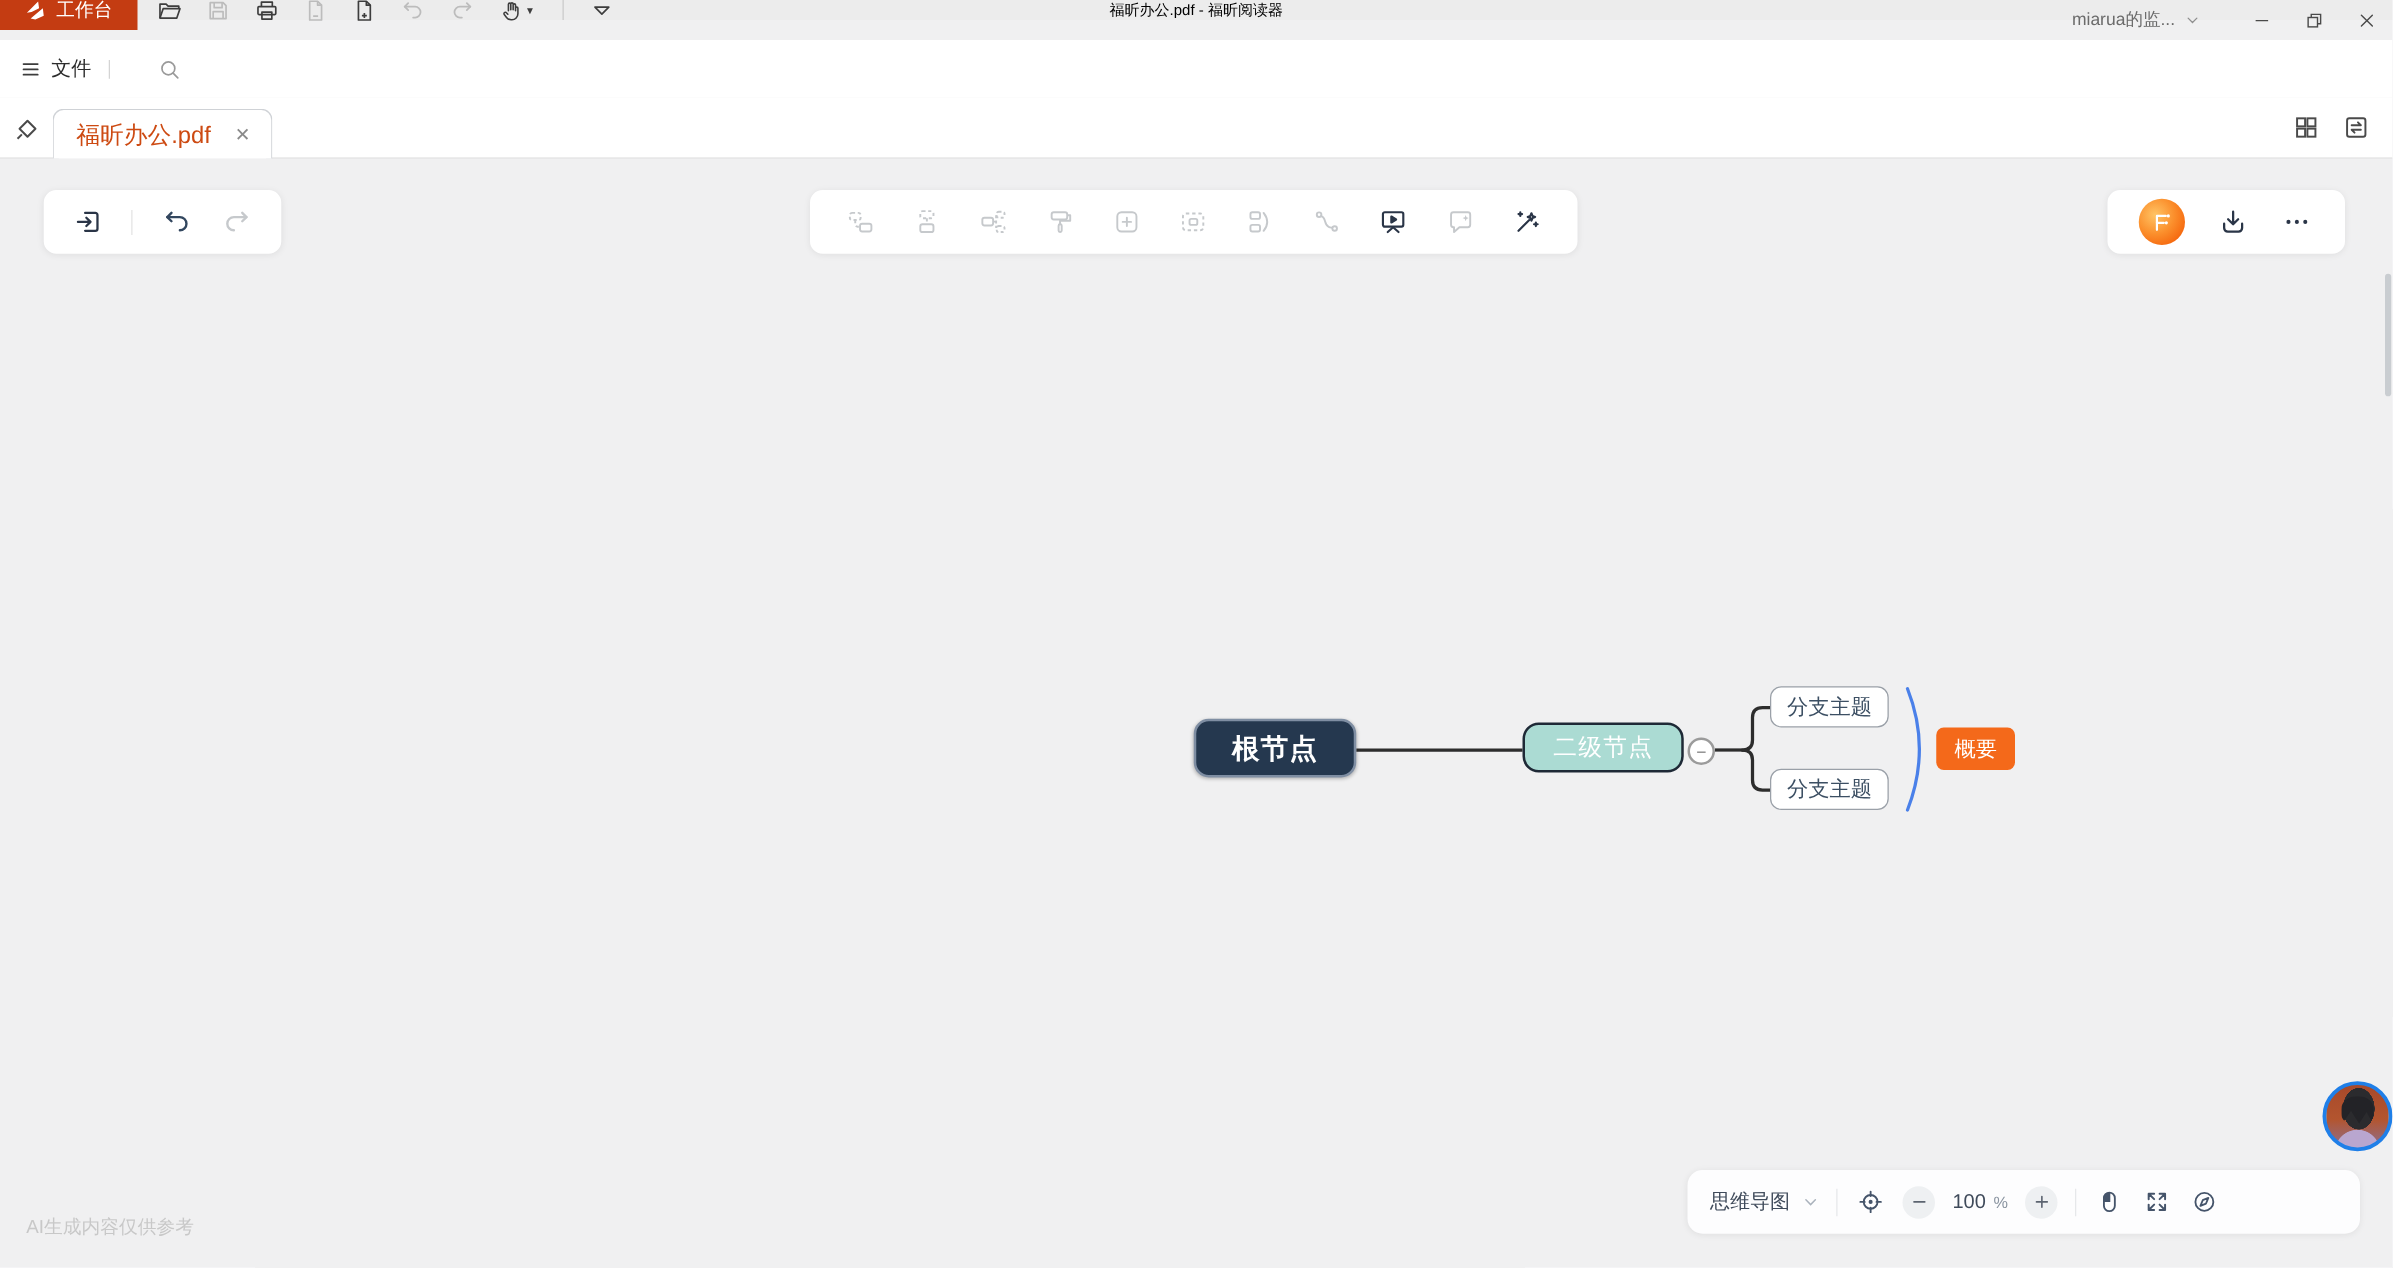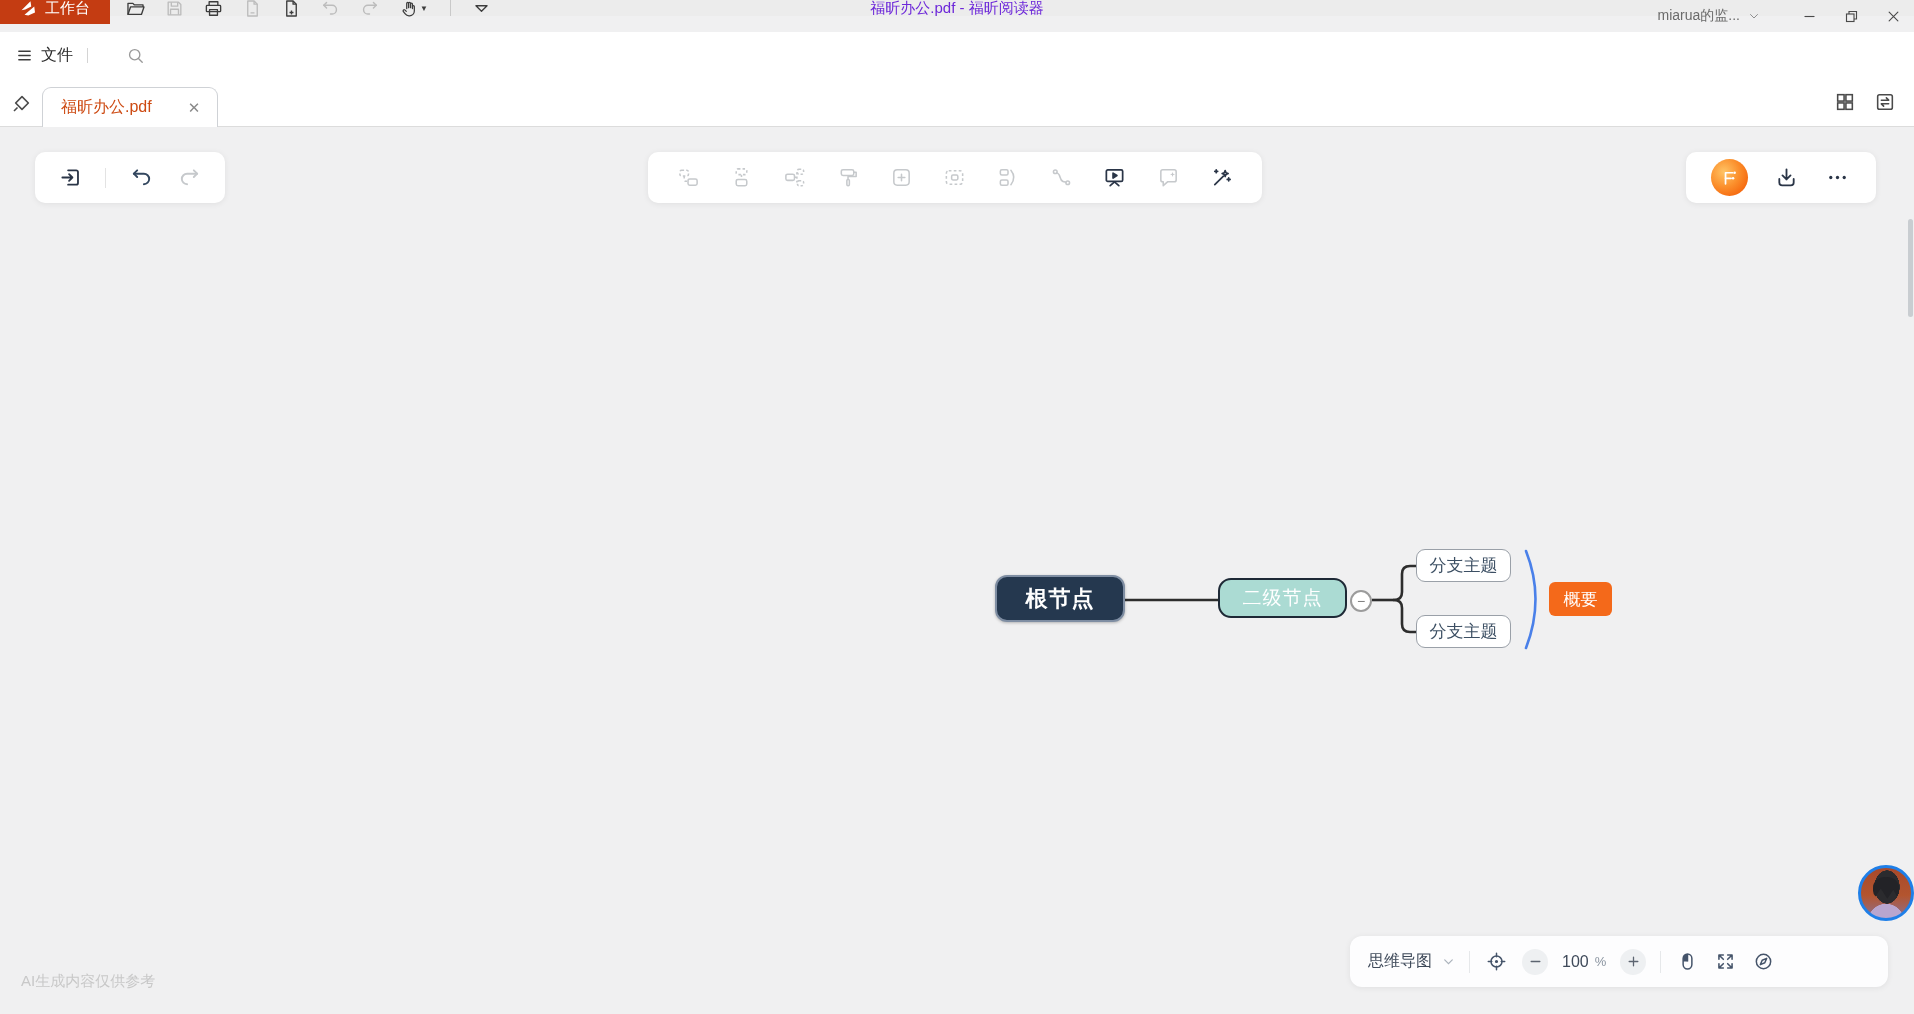--- a/index.html
+++ b/index.html
@@ -9,21 +9,21 @@
 
   
   .titlebar { position:absolute; left:0; top:0; width:100%; height:16px; background:#ececec; display:flex; align-items:center; }
   .workspace-btn { width:110px; height:32px; background:#c43c12; color:#fff; display:flex; align-items:center; justify-content:center; gap:7px; font-size:15px; cursor:pointer; }
   .tb-icons { display:flex; align-items:center; margin-left:14px; gap:17px; }
   .tb-ic { width:22px; height:22px; color:#3d3d3d; display:flex; align-items:center; justify-content:center; }
   .tb-ic.disabled { color:#bcbcbc; }
   .tb-ic svg { width:19px; height:19px; }
   .tb-sep { width:1px; height:16px; background:#c9c9c9; margin:0 2px; }
   .caret { font-size:8px; color:#3d3d3d; margin-left:1px; }
-  .win-title { position:absolute; left:0; right:0; text-align:center; font-size:15px; color:#6d28d9; pointer-events:none; }
+  .win-title { position:absolute; left:0; right:0; text-align:center; font-size:12px; color:#000000; pointer-events:none; }
   .tb-right { position:absolute; right:0; top:0; height:32px; display:flex; align-items:center; }
   .user-chip { display:flex; align-items:center; gap:8px; color:#6b6b6b; font-size:14px; margin-right:28px; cursor:pointer; }
   .win-btn { width:42px; height:32px; display:flex; align-items:center; justify-content:center; color:#4a4a4a; cursor:pointer; }
   .win-btn svg { width:15px; height:15px; }
 
   
   .menubar { position:absolute; left:0; top:32px; width:100%; height:46px; background:#ffffff; display:flex; align-items:center; padding-left:16px; }
   .menu-file { display:flex; align-items:center; gap:8px; font-size:16px; color:#2c2c2c; cursor:pointer; }
   .menu-file svg { width:17px; height:17px; color:#3c3c3c; }
   .menu-sep { width:1px; height:15px; background:#d4d4d4; margin:0 16px 0 14px; }
@@ -31,21 +31,21 @@
   .menu-item { font-size:16px; color:#333; cursor:pointer; white-space:nowrap; }
   .menu-item.active { font-weight:bold; color:#1d1d1d; }
   .menu-search { margin-left:22px; color:#9a9a9a; cursor:pointer; display:flex; }
   .menu-search svg { width:19px; height:19px; }
 
   
   .tabbar { position:absolute; left:0; top:78px; width:100%; height:49px; background:#ffffff; border-bottom:1px solid #dcdcdc; }
   .tab-edit { position:absolute; left:10px; top:13px; width:24px; height:24px; color:#4b4b4b; cursor:pointer; }
   .tab-edit svg { width:24px; height:24px; }
   .tab { position:absolute; left:42px; top:9px; width:176px; height:40px; background:#fff; border:1px solid #cfd2d6; border-bottom:none; border-radius:9px 9px 0 0; display:flex; align-items:center; padding:0 14px 0 18px; cursor:pointer; }
-  .tab-label { color:#cd4a12; font-size:16px; flex:1; white-space:nowrap; overflow:hidden; }
+  .tab-label { color:#cd4a12; font-size:19px; flex:1; white-space:nowrap; overflow:hidden; }
   .tab-close { color:#8a8a8a; font-size:15px; width:18px; height:18px; display:flex; align-items:center; justify-content:center; cursor:pointer; }
   .tabbar-right { position:absolute; right:0; top:0; height:49px; display:flex; align-items:center; }
   .tr-ic { width:24px; height:24px; color:#4a4a4a; margin-right:16px; cursor:pointer; }
   .tr-ic svg { width:22px; height:22px; }
   .convert-btn { width:217px; height:38px; background:linear-gradient(180deg,#3ccb74,#2bbd62); border-radius:4px 0 0 4px; display:flex; align-items:center; justify-content:center; gap:9px; cursor:pointer; margin-top:1px; }
   .convert-btn svg { width:25px; height:25px; }
   .convert-label { color:#fff; font-size:19px; font-weight:bold; letter-spacing:1px; text-shadow:0 1px 1px rgba(0,0,0,.12); }
 
   
   .canvas { position:absolute; left:0; top:127px; width:1914px; height:887px; background:#f0f0f1; }
@@ -58,21 +58,21 @@
   .ic-dark { color:#2a3547; }
   .ic-gray { color:#c6c9cc; }
   .ic-navy { color:#33475f; }
   .p-sep { width:1px; height:20px; background:#e3e3e3; }
   .mm-logo { width:37px; height:37px; border-radius:50%; background:radial-gradient(circle at 35% 35%, #ffc465, #fb8f2c 45%, #f5660d 80%); display:flex; align-items:center; justify-content:center; cursor:pointer; }
   .mm-logo svg { width:19px; height:19px; color:#fff; }
 
   
   .mm-svg { position:absolute; left:0; top:0; width:1914px; height:887px; pointer-events:none; }
   .node { position:absolute; display:flex; align-items:center; justify-content:center; cursor:pointer; }
-  .node-root { left:995px; top:448px; width:130px; height:47px; background:#25384f; border:2px solid #7f8ea3; border-radius:12px; color:#fff; font-size:22px; font-weight:bold; letter-spacing:1px; box-shadow:0 1px 3px rgba(0,0,0,.25); }
+  .node-root { left:955px; top:448px; width:130px; height:47px; background:#25384f; border:2px solid #7f8ea3; border-radius:12px; color:#fff; font-size:22px; font-weight:bold; letter-spacing:1px; box-shadow:0 1px 3px rgba(0,0,0,.25); }
   .node-second { left:1218px; top:451px; width:129px; height:40px; background:#abdbd3; border:2.5px solid #1e2936; border-radius:13px; color:#fff; font-size:19px; letter-spacing:1px;text-align:center; }
   .collapse-btn { left:1350px; top:463px; width:22px; height:22px; background:#fff; border:2px solid #9b9b9b; border-radius:50%; color:#7d7d7d; font-size:14px; line-height:1; }
   .node-branch { width:95px; height:33px; background:#fff; border:1.5px solid #9aa0a8; border-radius:9px; color:#3c4f63; font-size:17px; }
   .branch-top { left:1416px; top:422px; }
   .branch-bottom { left:1416px; top:488px; }
   .node-summary { left:1549px; top:455px; width:63px; height:34px; background:#f4691a; border-radius:6px; color:#fff; font-size:17px; }
 
   
   .bottombar { position:absolute; left:1350px; top:809px; width:538px; height:51px; background:#fdfdfe; border-radius:12px; box-shadow:0 1px 6px rgba(0,0,0,.07); display:flex; align-items:center; padding:0 18px; gap:14px; }
   .mode-select { display:flex; align-items:center; gap:10px; color:#3f4a5a; font-size:16px; cursor:pointer; }

